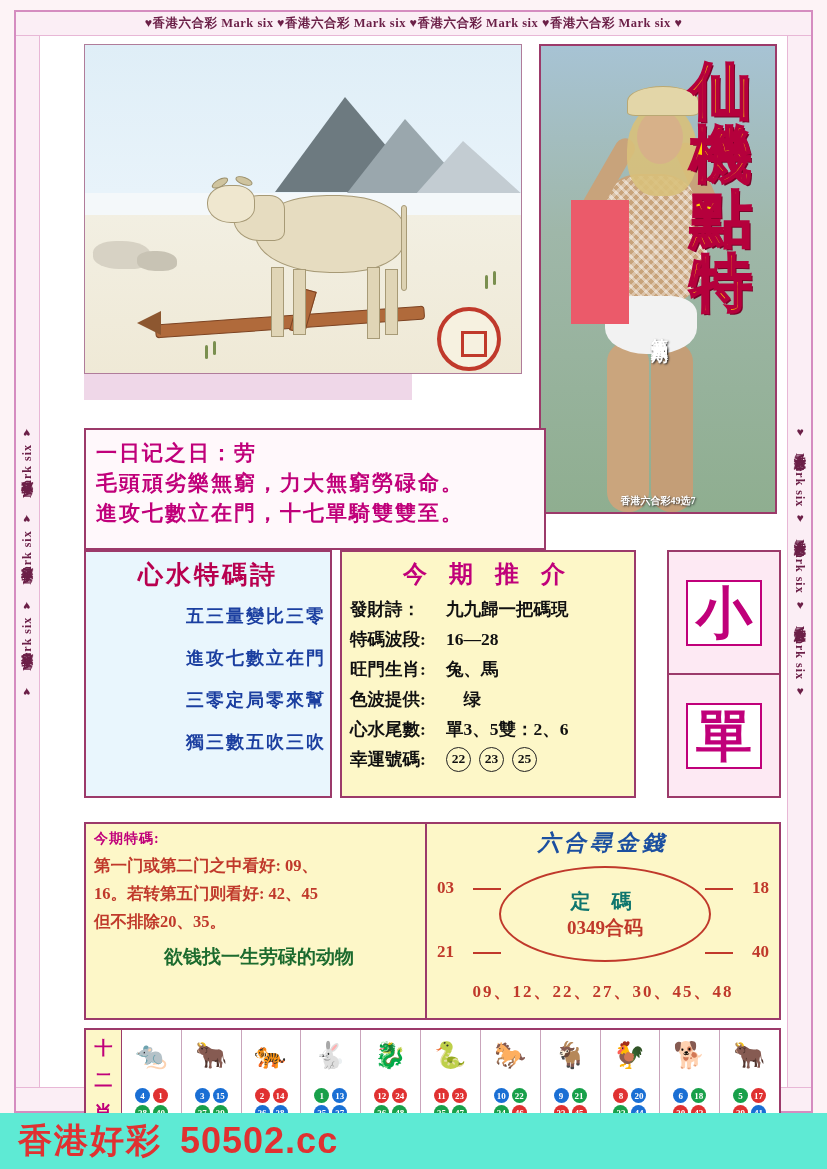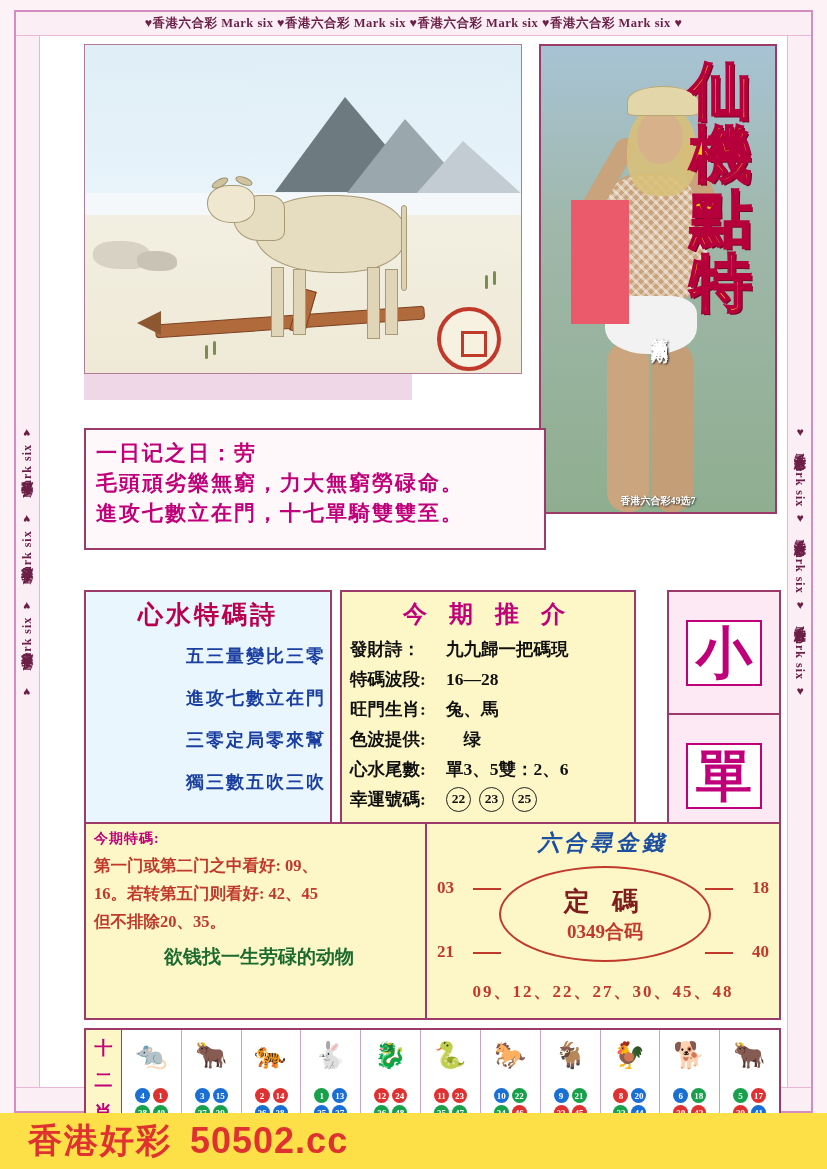--- a/index.html
+++ b/index.html
@@ -156,21 +156,21 @@
     position: absolute; left: 42px; top: 390px; width: 462px; height: 122px;
     border: 2px solid #9c3a6a; background: #fff8fb;
     padding: 8px 10px;
   }
   .poem-line {
     color: #c0007a; font-size: 21px; font-weight: bold; line-height: 30px;
     letter-spacing: 2px; font-family: "Liberation Serif", serif;
   }
 
   
-  .mid-row { position:absolute; left: 42px; top: 552px; right: 4px; height: 250px; }
+  .mid-row { position:absolute; left: 42px; top: 512px; right: 4px; height: 250px; }
   .box { border: 2px solid #9c3a6a; }
   .mid-left {
     position:absolute; left:0; top:0; width: 248px; height: 248px;
     background: #e9f6fd;
     padding: 6px 4px;
   }
   .mid-left-title {
     text-align:center; color:#b8004f; font-size: 25px; font-weight:bold;
     letter-spacing: 3px; margin-bottom: 4px;
   }
@@ -223,21 +223,21 @@
     position:absolute; right: 0; top: 0; width: 356px; height: 198px;
     background:#fdf7c8; padding: 4px 6px; position:absolute;
   }
   .low-right-title { text-align:center; color:#1b4fa0; font-size: 22px; font-weight:bold; letter-spacing: 4px; font-style: italic; }
   .oval-wrap { position:relative; height: 120px; margin-top: 2px; }
   .oval {
     position:absolute; left: 66px; top: 6px; width: 212px; height: 96px;
     border: 2px solid #c0392b; border-radius: 50%;
     display:flex; flex-direction:column; align-items:center; justify-content:center;
   }
-  .oval .t1 { color:#7f1d1d; font-size: 26px; font-weight:bold; letter-spacing: 8px; }
+  .oval .t1 { color:#0f766e; font-size: 20px; font-weight:bold; letter-spacing: 8px; }
   .oval .t2 { color:#c0392b; font-size: 19px; font-weight:bold; }
   .corner { position:absolute; color:#c0392b; font-size: 17px; font-weight:bold; }
   .c-tl { left: 4px; top: 18px; }
   .c-tr { right: 4px; top: 18px; }
   .c-bl { left: 4px; top: 82px; }
   .c-br { right: 4px; top: 82px; }
   .line-h { position:absolute; height: 2px; background:#c0392b; }
   .lh1 { left: 40px; top: 28px; width: 28px; }
   .lh2 { right: 40px; top: 28px; width: 28px; }
   .lh3 { left: 40px; top: 92px; width: 28px; }
@@ -268,22 +268,22 @@
     display:flex; align-items:center; justify-content:center;
     font-size: 9px; color:#fff; font-weight:bold;
   }
   .nb.red { background:#e03131; }
   .nb.blue { background:#1a6fd4; }
   .nb.green { background:#18a04a; }
 
   
   .watermark {
     position:absolute; left: 0; bottom: 0; width: 100%; height: 56px;
-    display:flex; align-items:center; gap: 18px; padding-left: 28px;
-    background: #fde047;
+    display:flex; align-items:center; gap: 18px; padding-left: 18px;
+    background: #5eead4;
   }
   .wm-cn { color:#e03131; font-size: 34px; font-weight:bold; letter-spacing: 2px; font-family:"Liberation Serif", serif; }
   .wm-url { color:#e03131; font-size: 36px; font-weight:bold; font-family:"Liberation Sans", sans-serif; letter-spacing: 1px; }
 </style>
 </head>
 <body>
 
 <div class="page">
 
   <div class="outer-frame">

